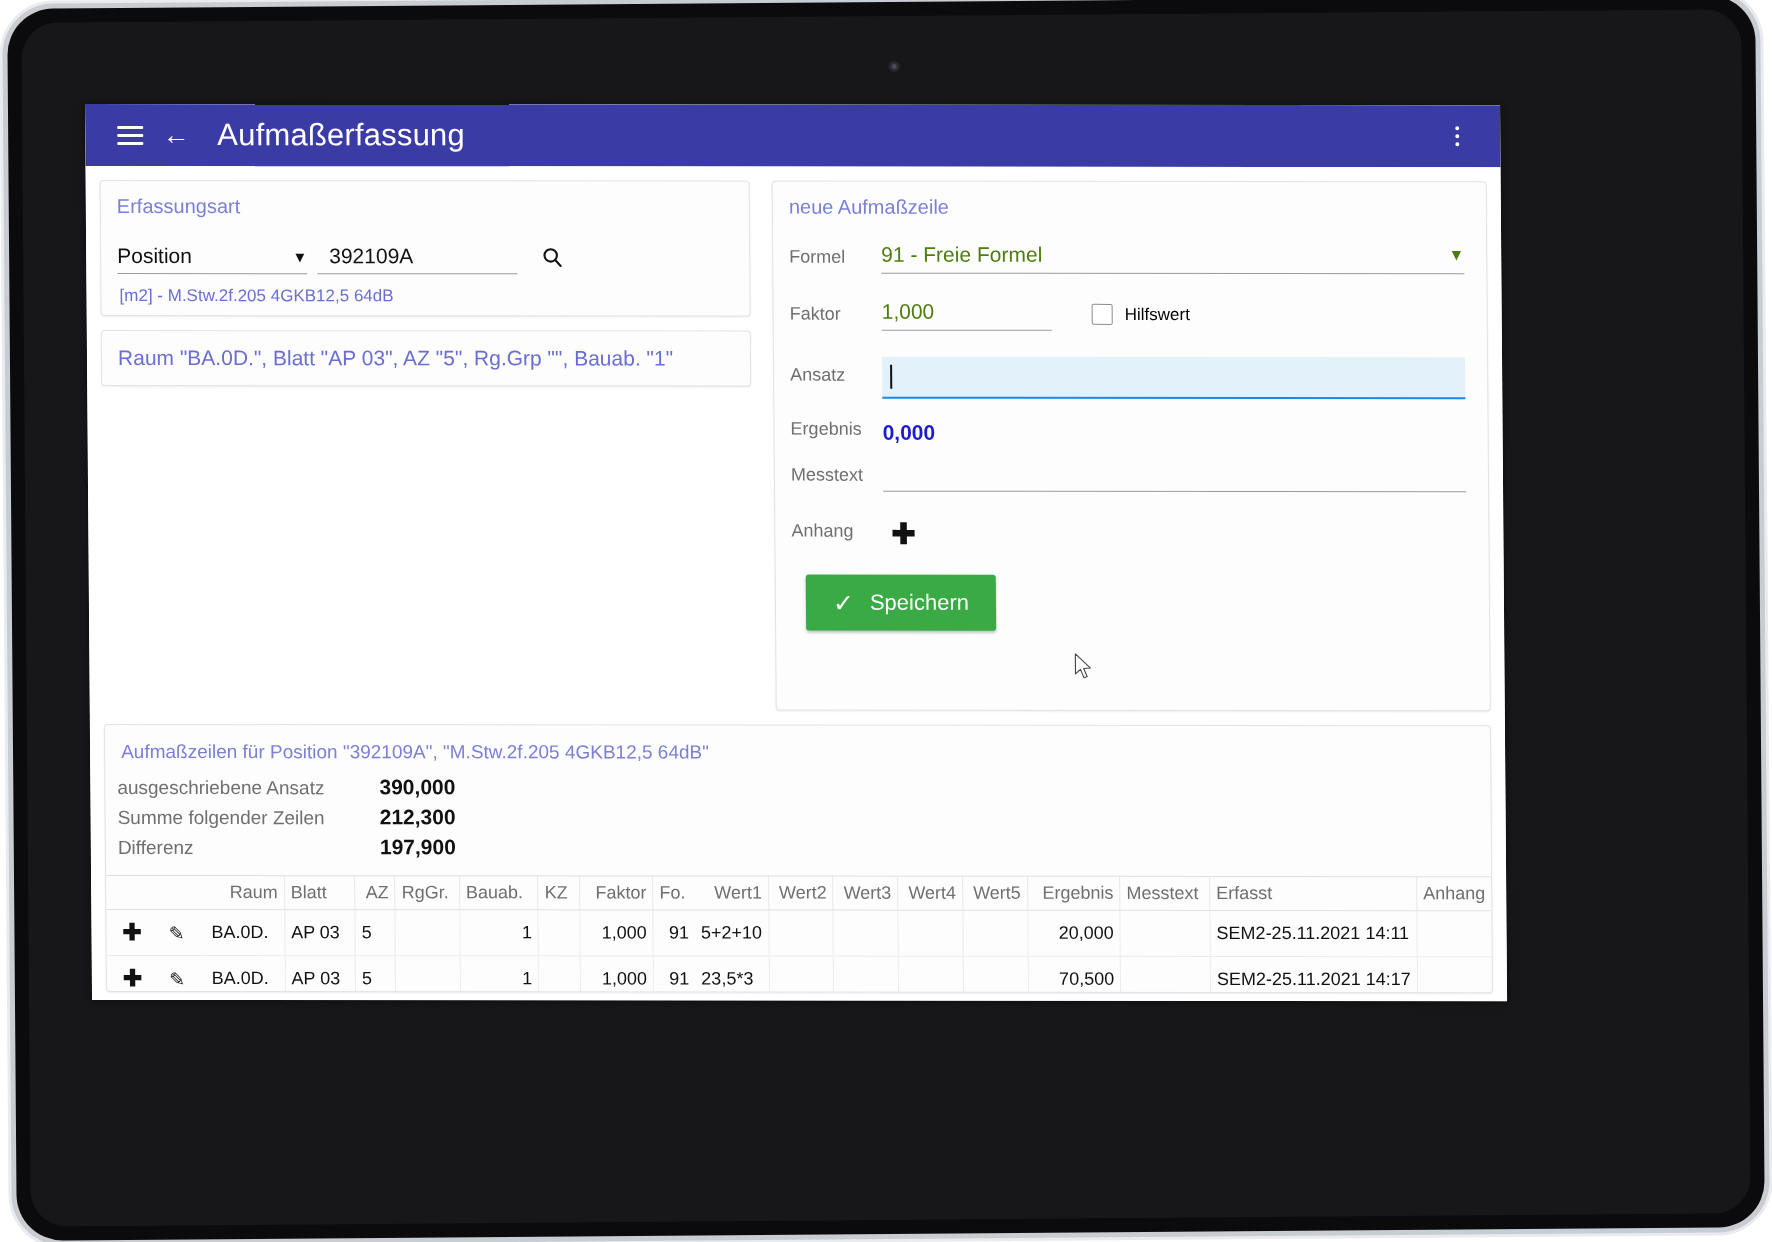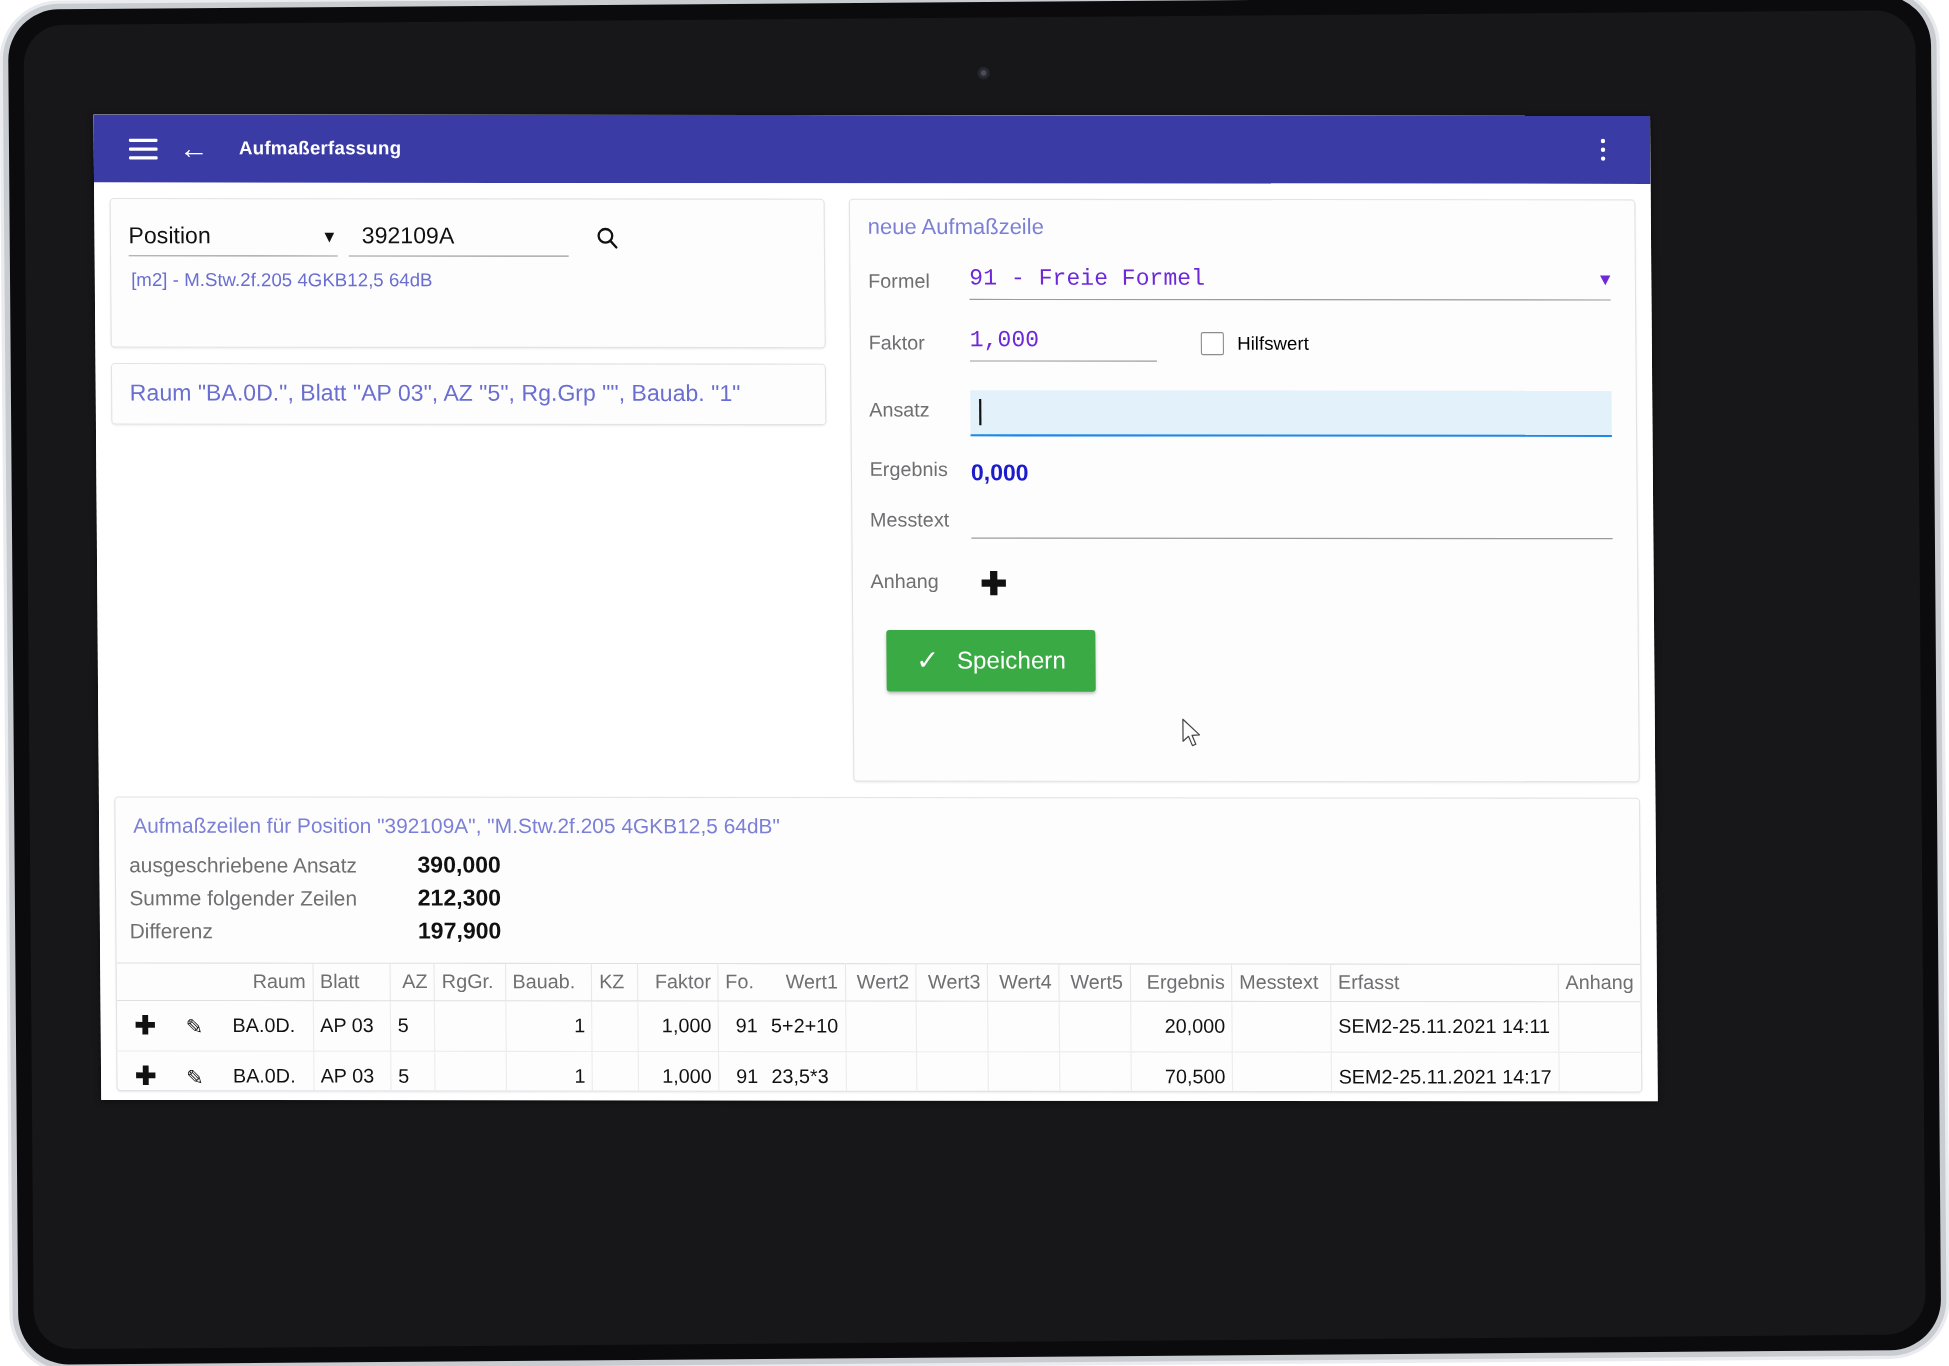--- a/index.html
+++ b/index.html
@@ -82,22 +82,22 @@
   }
   .app-bar .icon-btn {
     width: 46px; height: 46px;
     display: flex; align-items: center; justify-content: center;
     cursor: pointer;
   }
   .hamburger { display: flex; flex-direction: column; gap: 5px; }
   .hamburger span { display: block; width: 26px; height: 3px; background: #fff; border-radius: 1px; }
   .back-arrow { font-size: 27px; line-height: 1; font-weight: 700; }
   .app-title {
-    font-size: 17px;
-    font-weight: bold;
+    font-size: 31px;
+    font-weight: normal;
     letter-spacing: .2px;
     margin-left: 18px;
   }
   .app-bar .spacer { flex: 1; }
   .kebab { display: flex; flex-direction: column; gap: 4px; align-items: center; }
   .kebab i { display: block; width: 4px; height: 4px; border-radius: 50%; background: #fff; }
 
   
   .content {
     padding: 14px 14px 0 14px;
@@ -182,25 +182,24 @@
     color: #6f6f72;
     font-size: 18px;
     padding-bottom: 6px;
     flex: none;
   }
   .field {
     flex: 1;
     border-bottom: 1px solid #9b9b9b;
     padding-bottom: 6px;
     font-size: 21px;
-    color: #6d28d9;
+    color: #4d7c0f;
     display: flex;
     align-items: center;
     min-height: 30px;
-    font-family: Liberation Mono, monospace;
   }
   .field .dd-caret { margin-left: auto; font-size: 16px; }
 
   .field-faktor { flex: none; width: 170px; }
 
   .hilfswert-wrap {
     display: flex;
     align-items: center;
     gap: 12px;
     margin-left: 40px;
@@ -366,20 +365,21 @@
       </div>
     </div>
 
     <div class="content">
 
       <div class="top-row">
 
         <div class="col-left">
 
           <div class="card" id="erfassungsart-card">
+            <div class="card-title">Erfassungsart</div>
 
             <div class="select-row">
               <div class="underline-field sel-position">
                 <span class="val">Position</span>
                 <span class="caret">▼</span>
               </div>
 
               <div class="underline-field pos-number">
                 <span class="val">392109A</span>
               </div>

